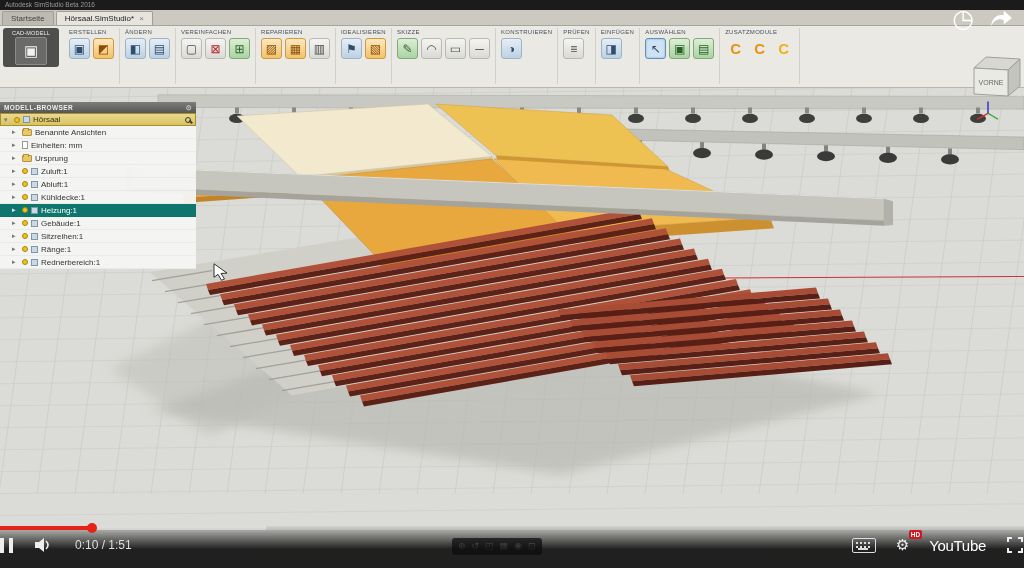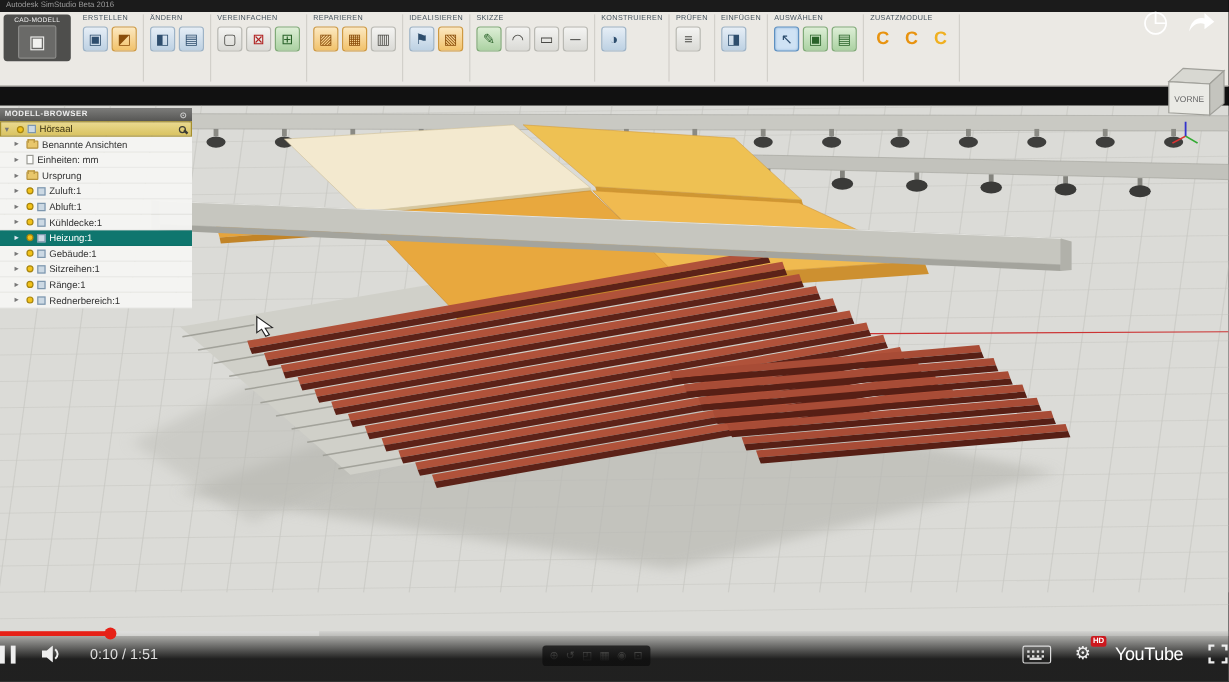--- a/index.html
+++ b/index.html
@@ -35,21 +35,21 @@
   .t-red{color:#b02020;background:linear-gradient(#f4f4f2,#dadad6);border-color:#b9b9b3}
   .t-plain,.t-plain2{background:transparent;border-color:transparent;font-weight:bold;font-size:15px}
   .t-plain{color:#e8930f}.t-plain2{color:#f0b020}
   .ricon.active{background:#cfe2f4;border-color:#5e90c0;box-shadow:inset 0 0 2px #7aa8d4}
 
   
   .viewport{position:absolute;left:0;top:88px;width:1024px;height:480px;background:#dbdbd7;overflow:hidden}
   svg.scene{position:absolute;left:0;top:0}
 
   
-  .browser{position:absolute;left:0;top:2px;width:160px;z-index:20}
+  .browser{position:absolute;left:0;top:14px;width:196px;z-index:20}
   .bheader{height:11px;background:linear-gradient(#7c7c7a,#565654);color:#eee;font-size:6.5px;font-weight:bold;
     display:flex;align-items:center;padding:0 4px;letter-spacing:.4px}
   .bheader .bopt{margin-left:auto;font-size:7px;color:#ccc}
   .brow{height:13px;display:flex;align-items:center;gap:3px;background:rgba(246,246,243,.95);
     padding-left:12px;font-size:8px;color:#333;border-bottom:1px solid rgba(0,0,0,.04);white-space:nowrap}
   .brow.root{padding-left:3px;background:linear-gradient(#ead98f,#d9c361);border:1px solid #a68f2c;color:#3a3110}
   .brow.sel{background:#0f766e;color:#fff}
   .caret{color:#777;font-size:7px;width:7px}
   .brow.sel .caret{color:#dfe8f2}
   .bulb{width:6px;height:6px;background:#f2c21a;border:1px solid #a8850e;border-radius:50%;flex:none}
@@ -95,20 +95,29 @@
 </style>
 </head>
 <body>
 
 <div class="stage">
 
   <div class="titlebar">
     <span>Autodesk SimStudio Beta 2016</span>
   </div>
 
+  <div class="tabbar">
+    <div class="tab">
+      <span>Startseite</span>
+    </div>
+    <div class="tab active">
+      <span>Hörsaal.SimStudio*</span>
+      <span class="close">×</span>
+    </div>
+  </div>
 
   <div class="ribbon">
     <div class="wsbadge">
       <div class="wlabel">CAD-MODELL</div>
       <div class="wicon">▣</div>
     </div>
     <div style="display:flex">
         <div class="rgroup">
           <div class="rlabel">ERSTELLEN</div>
           <div class="ricons">

